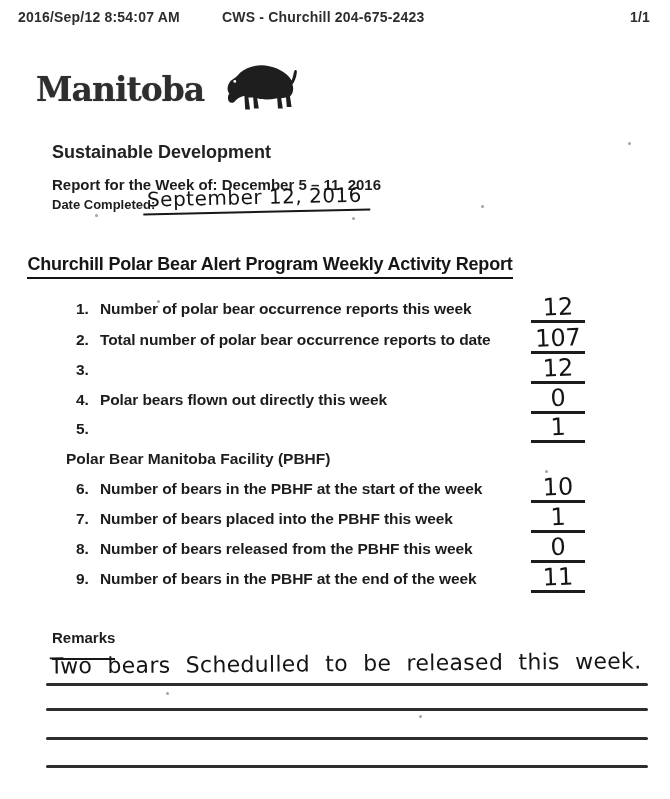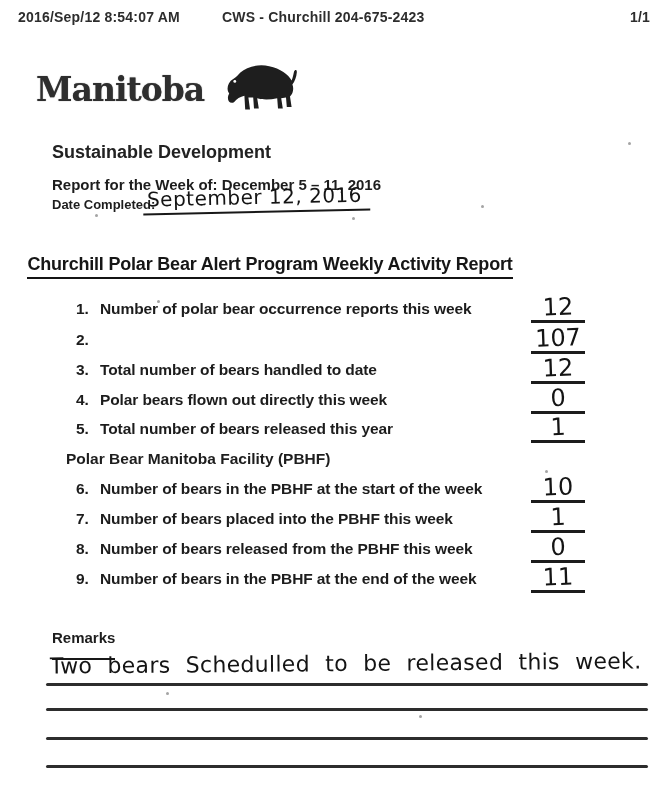--- a/index.html
+++ b/index.html
@@ -95,41 +95,40 @@
 
   <div class="row" style="top:300px">
     <span class="num">1.</span>
     <span class="lbl">Number of polar bear occurrence reports this week</span>
     <span class="blank">
       <span class="hand val">12</span>
       </span>
   </div>
   <div class="row" style="top:331px">
     <span class="num">2.</span>
+    <span class="lbl">Total number of polar bear occurrence reports to date</span>
     <span class="blank">
       <span class="hand val">107</span>
       </span>
   </div>
   <div class="row" style="top:361px">
     <span class="num">3.</span>
-    <span class="lbl">Total number of bears handled to date</span>
     <span class="blank">
       <span class="hand val">12</span>
       </span>
   </div>
   <div class="row" style="top:391px">
     <span class="num">4.</span>
     <span class="lbl">Polar bears flown out directly this week</span>
     <span class="blank">
       <span class="hand val">0</span>
       </span>
   </div>
   <div class="row" style="top:420px">
     <span class="num">5.</span>
-    <span class="lbl">Total number of bears released this year</span>
     <span class="blank">
       <span class="hand val">1</span>
       </span>
   </div>
 
   <div class="pbhf">Polar Bear Manitoba Facility (PBHF)</div>
 
   <div class="row" style="top:480px">
     <span class="num">6.</span>
     <span class="lbl">Number of bears in the PBHF at the start of the week</span>

